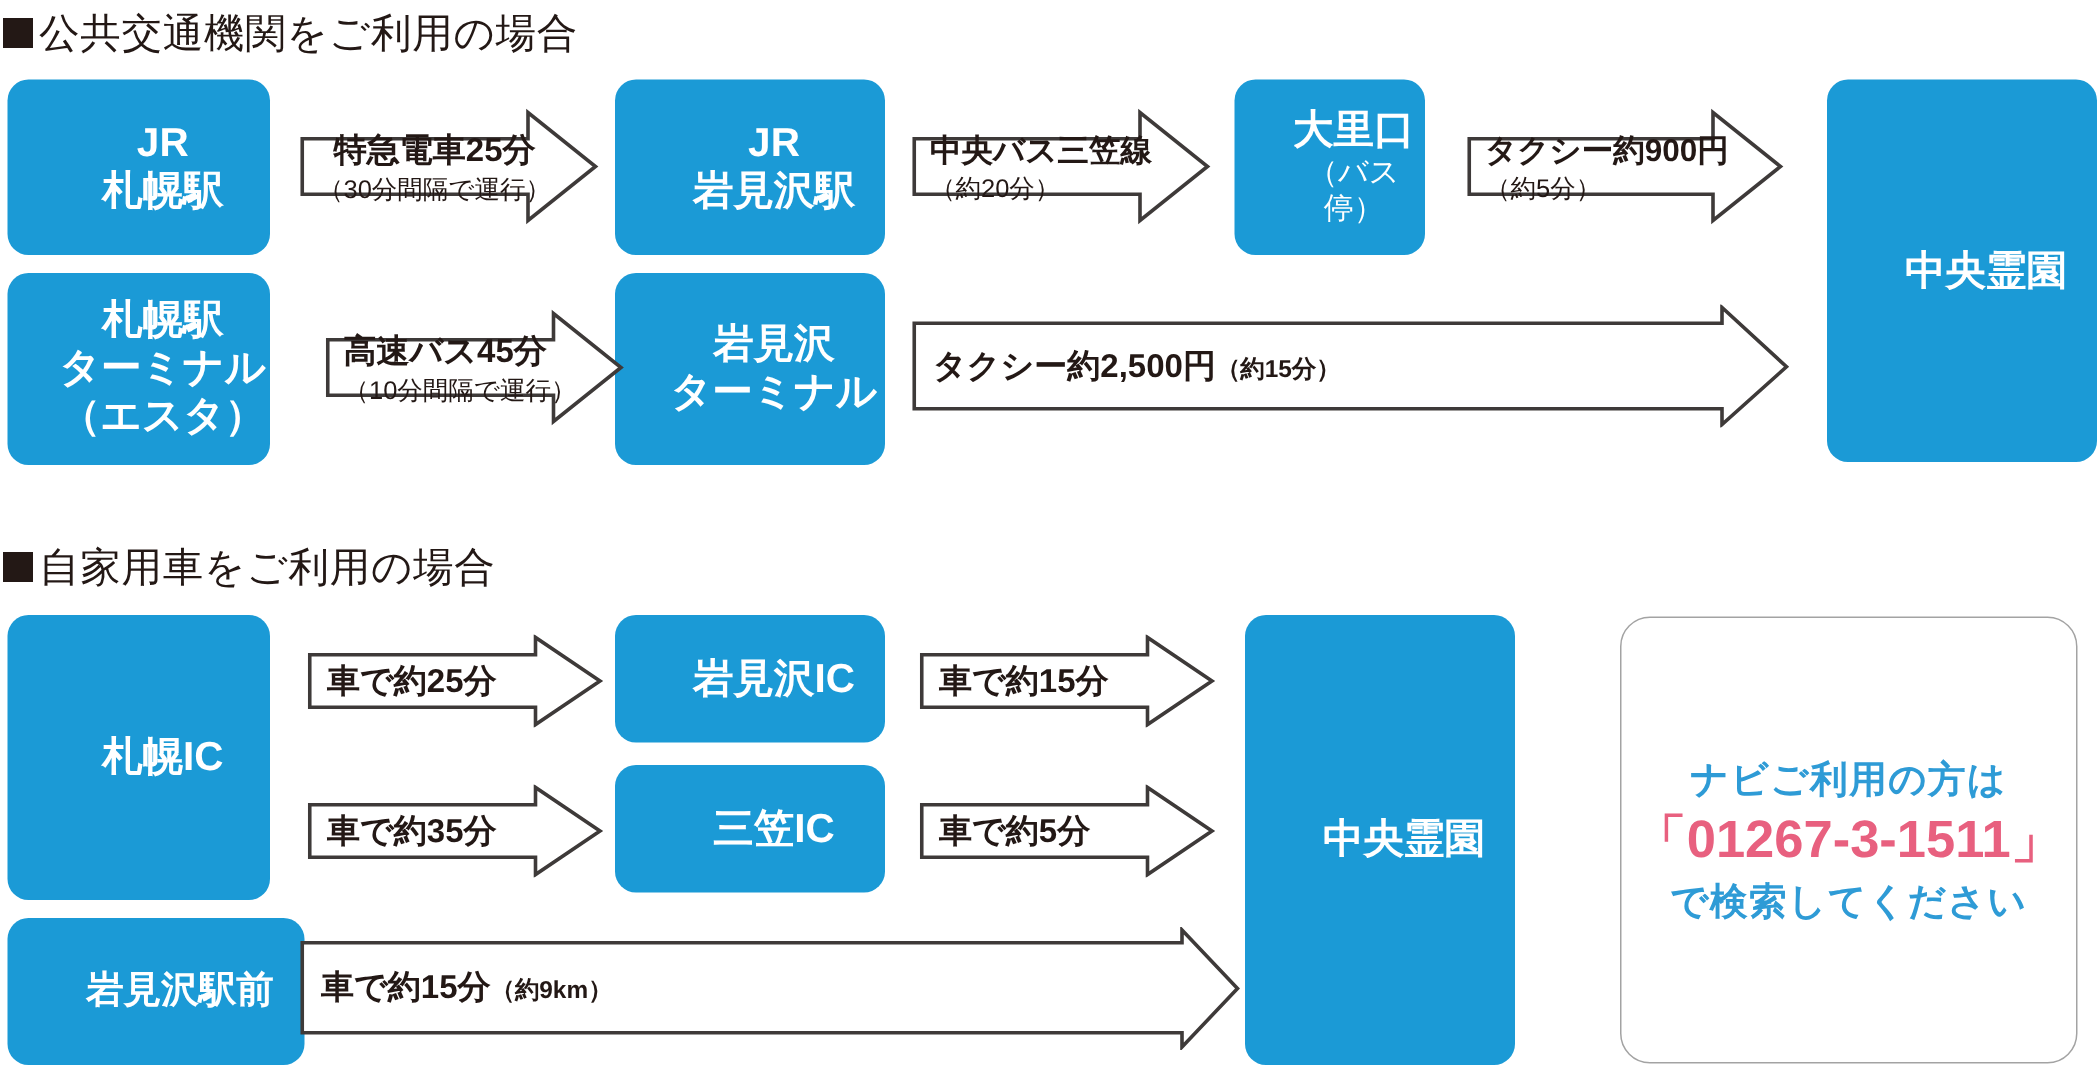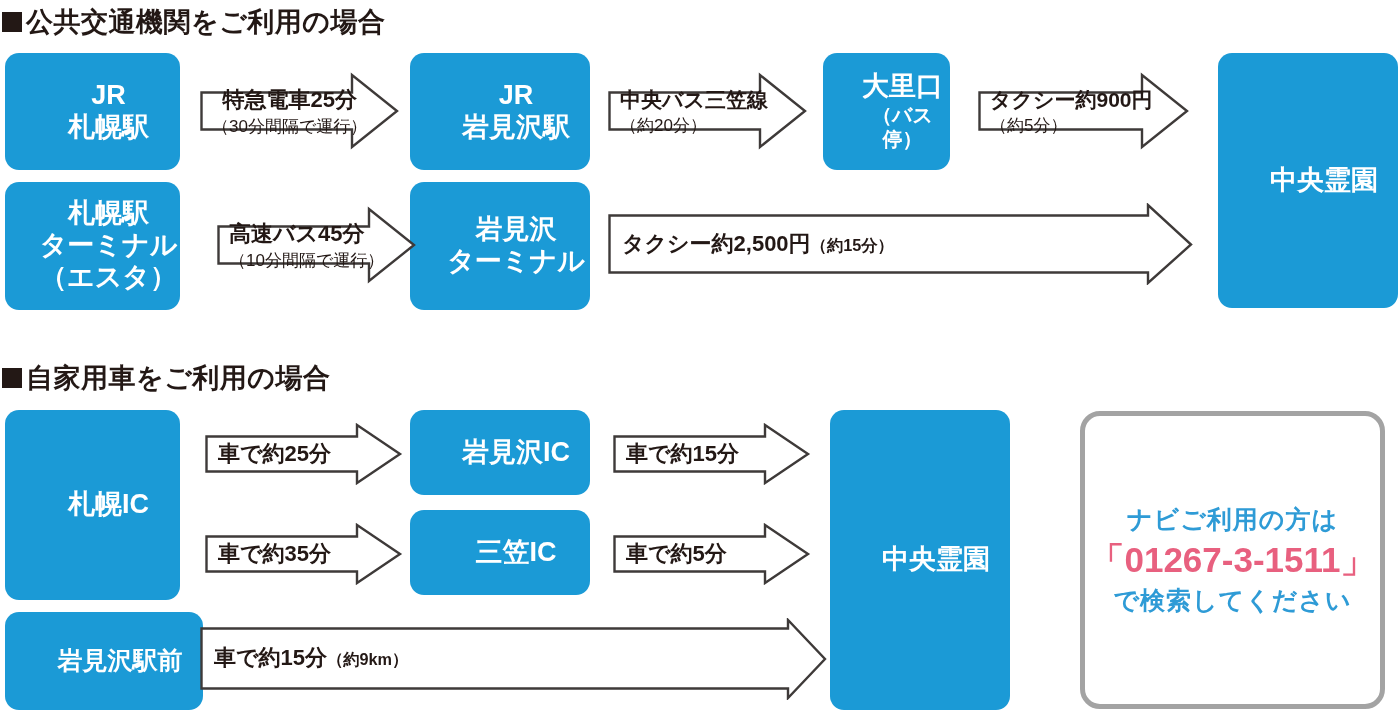--- a/index.html
+++ b/index.html
@@ -22,21 +22,21 @@
     left: 0; top: 0;
     width: 1400px;
     height: 720px;
   }
 
   
   .section-heading {
     position: absolute;
     display: flex;
     align-items: center;
-    font-weight: bold;
+    font-weight: normal;
     font-size: 27px;
     letter-spacing: 0.5px;
     color: #231815;
     white-space: nowrap;
   }
   .heading-marker {
     display: inline-block;
     width: 20px;
     height: 20px;
     background: #231815;
@@ -60,21 +60,21 @@
     box-sizing: border-box;
     padding-left: 32px;
   }
   .node .n-main {
     display: block;
     white-space: pre-line;
   }
   .node .n-sub {
     display: block;
     font-size: 20px;
-    font-weight: bold;
+    font-weight: normal;
     margin-top: 1px;
   }
 
   
   .arrow {
     position: absolute;
   }
   .arrow svg {
     position: absolute;
     left: 0; top: 0;
@@ -101,21 +101,21 @@
     font-weight: bold;
   }
   .a-inline .small {
     font-weight: bold;
     font-size: 0.74em;
   }
 
   
   .navi-box {
     position: absolute;
-    border: 5px solid #a3a3a3;
+    border: 1px solid #a3a3a3;
     border-radius: 20px;
     background: #ffffff;
     box-sizing: border-box;
     display: flex;
     flex-direction: column;
     align-items: center;
     justify-content: center;
   }
   .navi-line1, .navi-line3 {
     color: #2E9BD6;

